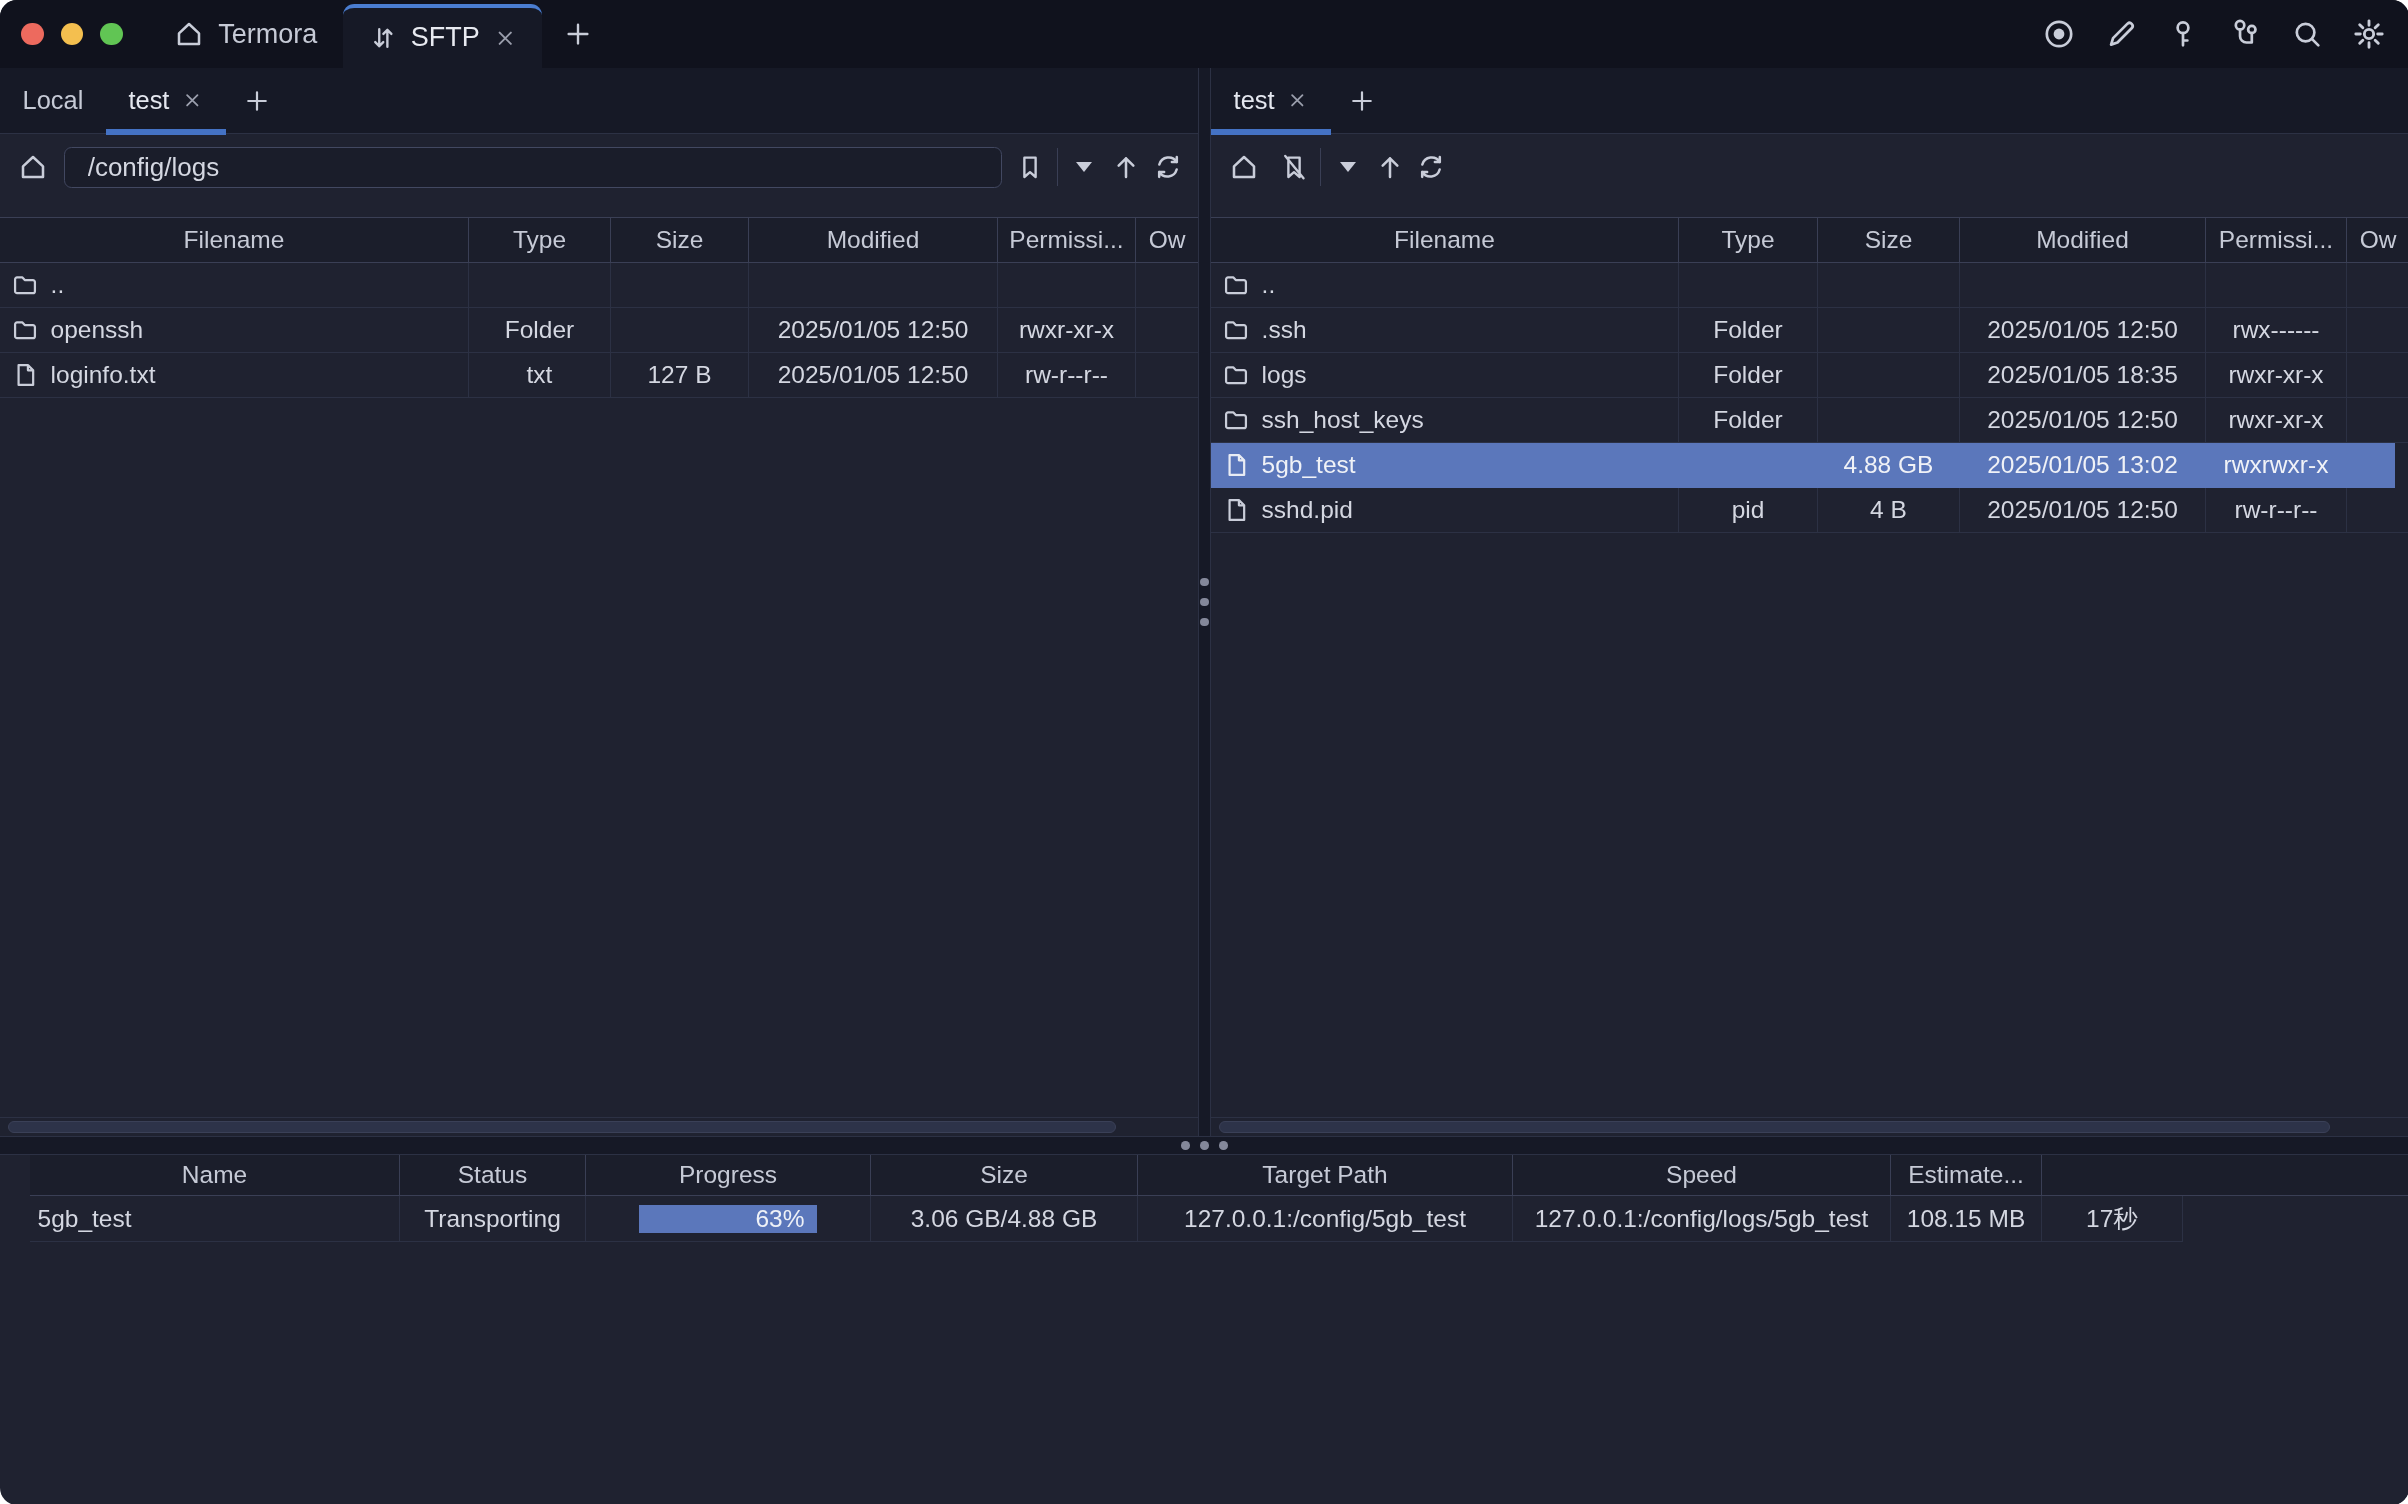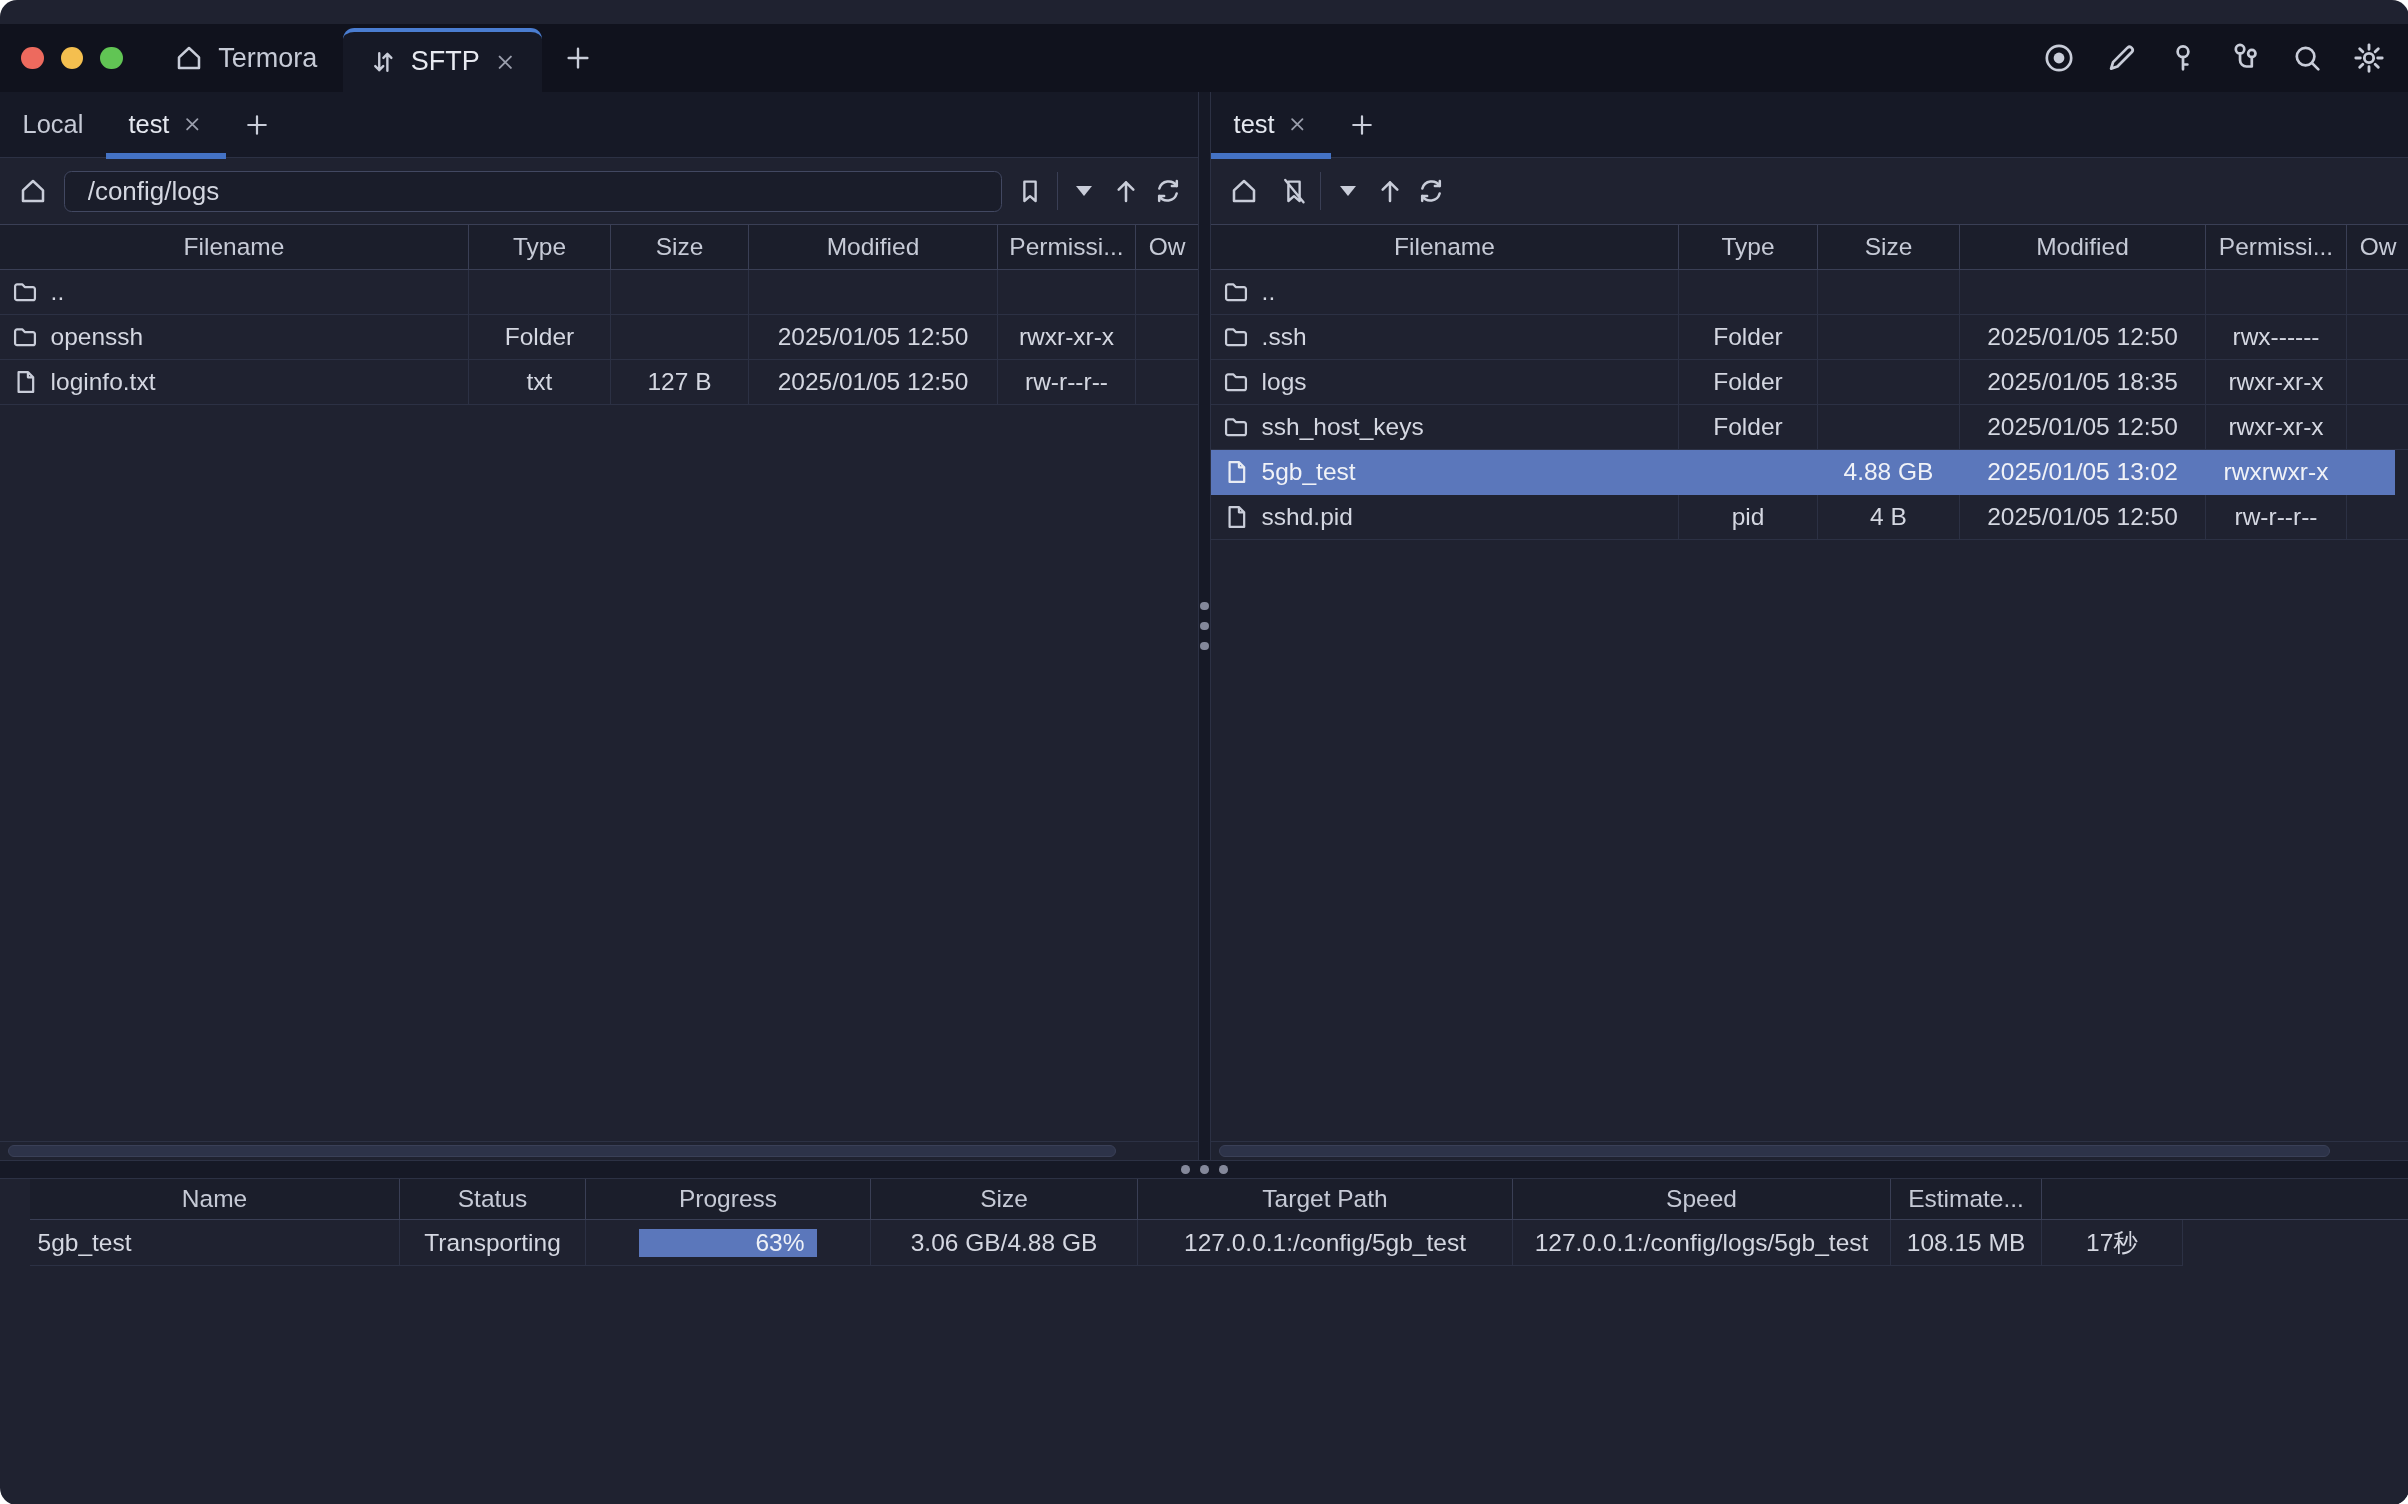--- a/index.html
+++ b/index.html
@@ -16,21 +16,21 @@
     --text-dim:#c6cad6;
     --blue:#5b77bb;
     --accent:#4a7dd1;
     --thumb:#2d3349;
   }
   *{margin:0;padding:0;box-sizing:border-box;}
   body{background:var(--page-bg);font-family:"Liberation Sans","DejaVu Sans",sans-serif;color:var(--text);}
   .window{width:2409px;height:1505px;background:var(--surface);border-radius:17px;overflow:hidden;display:flex;flex-direction:column;}
 
   
-  .titlebar{height:68px;background:var(--titlebar);display:flex;align-items:stretch;flex:none;margin-top:24px;}
+  .titlebar{height:68px;background:var(--titlebar);display:flex;align-items:stretch;flex:none;}
   .traffic{display:flex;align-items:center;gap:17px;padding:0 24.5px 0 21px;}
   .light{width:22.6px;height:22.6px;border-radius:50%;}
   .light.red{background:#ed6a5e;} .light.yellow{background:#f4bf4f;} .light.green{background:#61c554;}
   .app-tab{display:flex;align-items:center;gap:13px;padding:0 26px;color:var(--text-dim);font-size:27px;}
   .sftp-tab{display:flex;align-items:center;gap:13px;margin-top:3.8px;padding:0 24.5px;background:var(--surface-dark);
     border-radius:11.3px 11.3px 0 0;border-top:4.7px solid var(--accent);color:#e8eaf1;font-size:27px;position:relative;}
   .tab-plus{display:flex;align-items:center;padding:0 21px;color:var(--text-dim);}
   .titlebar-spacer{flex:1;}
   .tb-icons{display:flex;align-items:center;gap:19px;padding-right:19px;}
   .tb-icon{width:43px;height:43px;display:flex;align-items:center;justify-content:center;border-radius:7.5px;}
@@ -57,21 +57,21 @@
   .pathbar{height:66px;display:flex;align-items:center;gap:9.4px;padding:0 11.3px;flex:none;}
   .home-btn{width:43px;height:43px;display:flex;align-items:center;justify-content:center;flex:none;}
   .path-input{flex:1;height:41px;background:var(--input-bg);border:1.9px solid var(--input-border);border-radius:7.5px;
     color:var(--text);font-size:26px;padding:0 23px;font-family:"Liberation Sans","DejaVu Sans",sans-serif;min-width:0;}
   .path-tools{display:flex;align-items:center;gap:3.8px;flex:none;}
   .tool{width:38px;height:43px;display:flex;align-items:center;justify-content:center;}
   .tool.sep{border-left:1.9px solid var(--border-strong);height:38px;width:0;margin:0 3.8px;}
   .caret{width:0;height:0;border-left:8.5px solid transparent;border-right:8.5px solid transparent;border-top:10.4px solid #c9cdd9;}
 
   
-  .ftable{flex:1;overflow:hidden;display:flex;flex-direction:column;}
+  .ftable{flex:1;overflow:hidden;display:flex;flex-direction:column;margin-top:17px;}
   .frow{display:grid;height:45px;flex:none;align-items:center;font-size:24.5px;}
   .pane.left .frow{grid-template-columns:469px 142px 138px 249px 138px 1fr;}
   .pane.right .frow{grid-template-columns:468px 139px 142px 246px 141px 1fr;}
   .frow.head{height:46px;background:var(--header-bg);border-top:1.9px solid var(--border-strong);border-bottom:1.9px solid var(--border-strong);color:var(--text-dim);}
   .frow.head .cell{border-right:1.9px solid var(--border-strong);height:100%;display:flex;align-items:center;justify-content:center;overflow:hidden;white-space:nowrap;}
   .frow.head .cell:last-child{border-right:none;}
   .frow.body .cell{border-right:1.9px solid var(--border-soft);height:100%;display:flex;align-items:center;justify-content:center;overflow:hidden;white-space:nowrap;}
   .frow.body .cell:last-child{border-right:none;}
   .frow.body{border-bottom:1.9px solid var(--border-soft);}
   .cell.name{justify-content:flex-start !important;gap:11.3px;padding-left:11.3px;}

